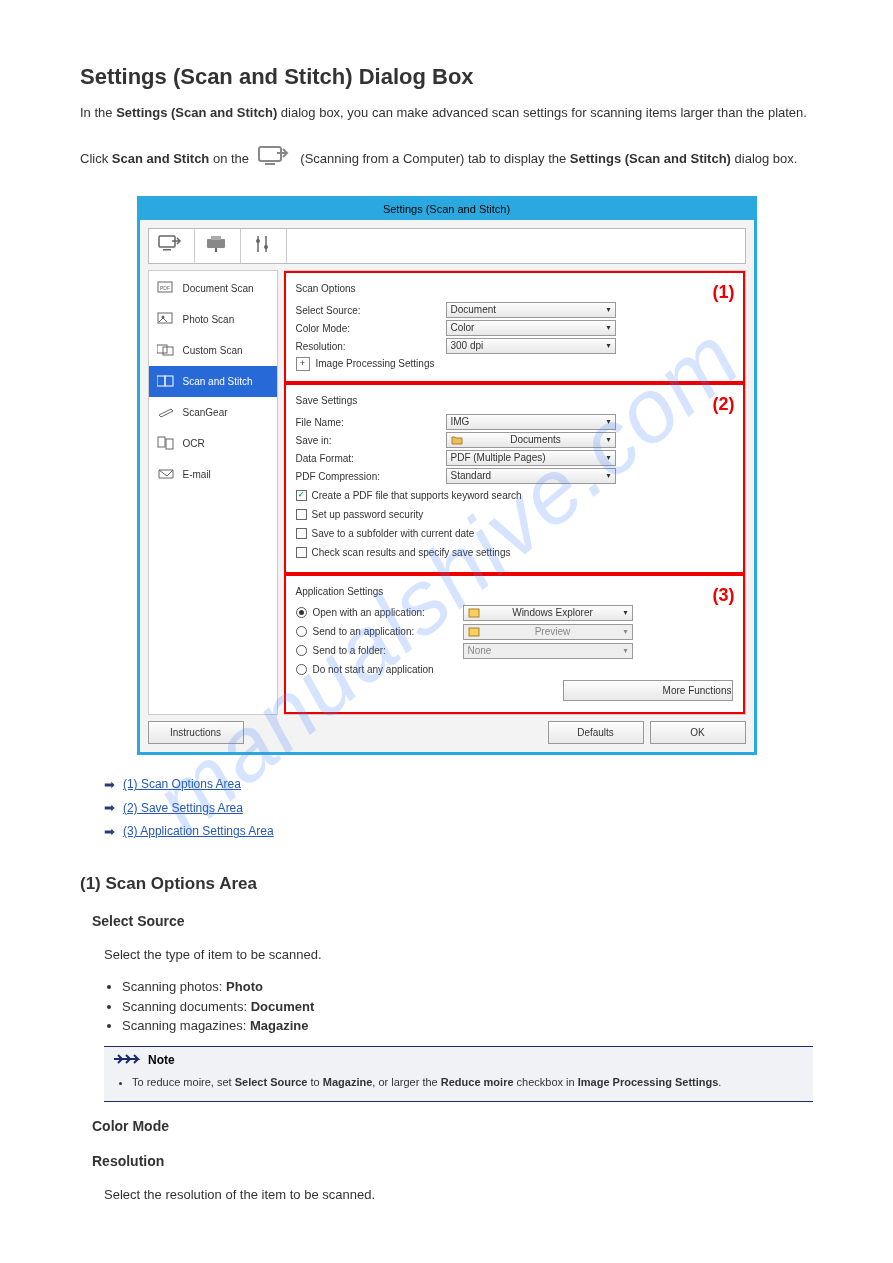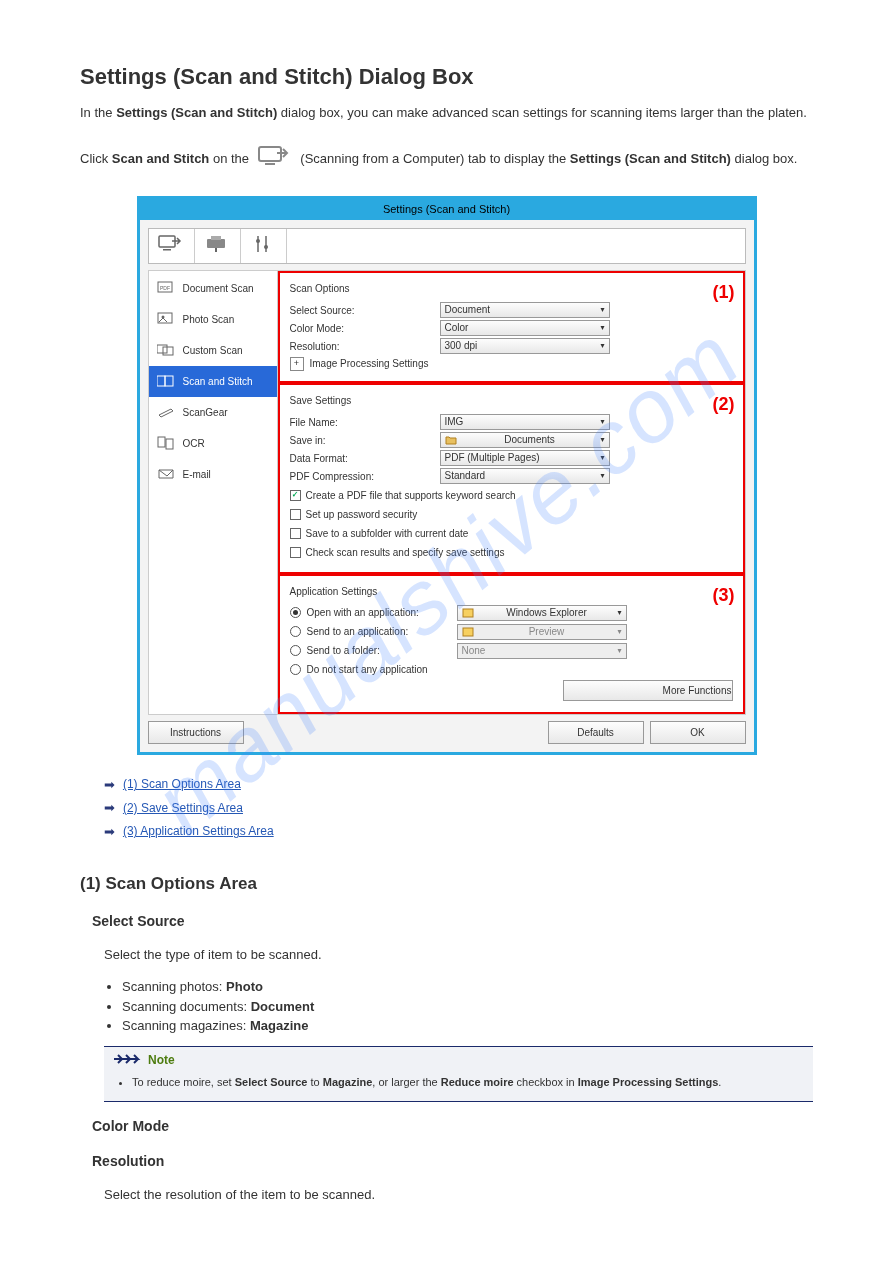--- a/index.html
+++ b/index.html
@@ -69,21 +69,21 @@
   .tab {
     width: 46px;
     border-right: 1px solid #ccc;
     display: flex;
     align-items: center;
     justify-content: center;
   }
   .tab.active { background: #fff; }
   .tab svg { width: 26px; height: 20px; }
   
-  .content-row { display: flex; gap: 0; }
+  .content-row { display: flex; gap: 6px; }
   .sidebar {
     width: 130px;
     border: 1px solid #ccc;
     background: #fff;
     padding: 2px 0;
   }
   .side-item {
     display: flex;
     align-items: center;
     gap: 8px;
@@ -179,21 +179,21 @@
   
   .note {
     border: 1px solid #1a2a6a;
     border-left: none; border-right: none;
     background: #f0f2f6;
     padding: 4px 10px 10px;
     margin: 6px 0 14px;
   }
   .note-head { display: flex; align-items: center; gap: 4px; margin-bottom: 2px; }
   .note-head svg { width: 30px; height: 12px; }
-  .note-head b { color: #4d7c0f; font-size: 12px; }
+  .note-head b { color: #000000; font-size: 12px; }
   .note ul { margin: 4px 0 0 18px; padding: 0; }
   .note li { font-size: 11px; }
   
   .wrap { position: relative; }
 </style>
 </head>
 <body>
 
 <div class="wrap">
 

